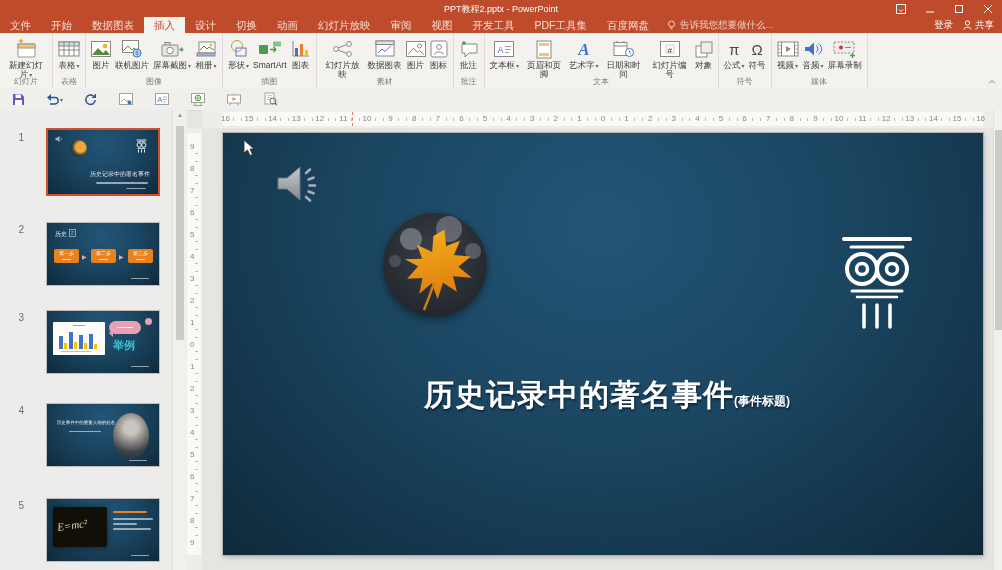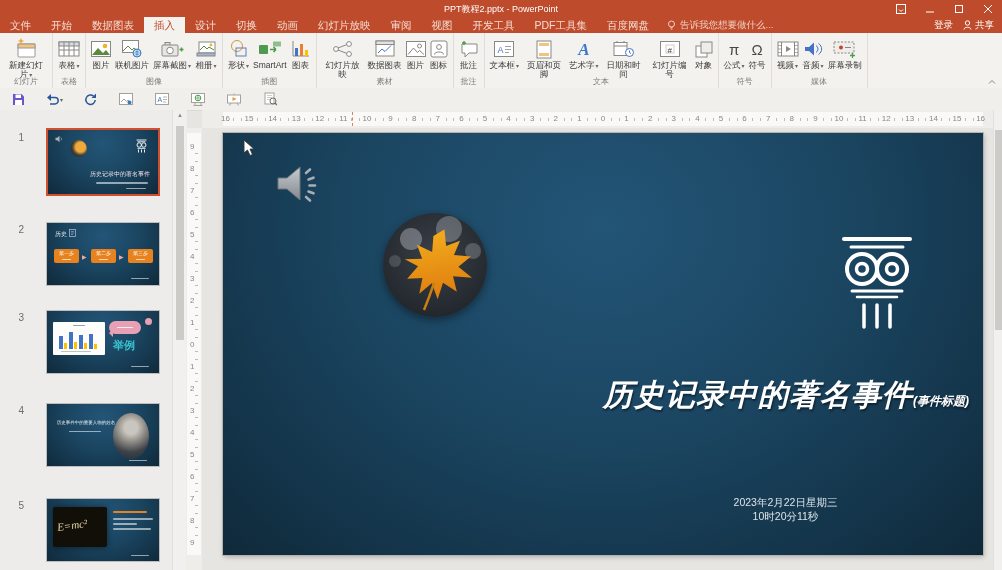--- a/index.html
+++ b/index.html
@@ -54,22 +54,22 @@
   .hruler .rtick{position:absolute;top:8px;width:1px;height:3px;background:#BDBBB8;}
   .hcursor{position:absolute;left:150px;top:2px;height:14px;border-left:1px dashed #D9826B;}
   .vruler{position:absolute;left:186px;top:128px;width:16px;height:442px;background:#EFEDEA;}
   .vruler .strip{position:absolute;left:1px;top:5px;width:14px;height:422px;background:#FAF9F7;}
   .vruler .rnum{position:absolute;left:4px;transform:translateY(-50%);font-size:8px;color:#8A8886;}
   .vruler .rtick{position:absolute;left:9px;width:3px;height:1px;background:#BDBBB8;}
   
   .slide{position:absolute;left:223px;top:133px;width:760px;height:422px;
          background:radial-gradient(ellipse at 50% 22%,#235577 0%,#1B4662 45%,#133348 82%,#0F2939 100%);
          box-shadow:0 0 0 1px #B5B3B0,1px 2px 5px rgba(0,0,0,.25);overflow:hidden;}
-  .sl-title{position:absolute;right:14px;top:242px;width:740px;text-align:right;color:#fff;font-weight:bold;
-            font-size:30px;letter-spacing:1px;text-shadow:1px 2px 2px rgba(0,0,0,.45);white-space:nowrap;font-style:italic;}
+  .sl-title{position:absolute;right:6px;top:242px;width:740px;text-align:center;color:#fff;font-weight:bold;
+            font-size:30px;letter-spacing:1px;text-shadow:1px 2px 2px rgba(0,0,0,.45);white-space:nowrap;}
   .sl-title .suffix{font-size:12px;font-weight:bold;letter-spacing:0;}
   .sl-sub{position:absolute;left:370px;top:316px;width:400px;text-align:center;color:#E9EDF1;font-size:13px;}
   .sl-date{position:absolute;left:450px;top:362px;width:225px;text-align:center;color:#DDE4E9;font-size:10.5px;line-height:14px;}
   .leafcircle{position:absolute;left:160px;top:80px;width:104px;height:104px;border-radius:50%;overflow:hidden;box-shadow:0 3px 8px rgba(0,0,0,.4);}
   .speaker{position:absolute;left:54px;top:31px;}
   .column-ic{position:absolute;left:614px;top:102px;}
   .cursor{position:absolute;left:243px;top:139px;z-index:50;}
   svg{display:block;}
 </style>
 </head>
@@ -803,24 +803,20 @@
       <circle cx="55" cy="34" r="5.5" stroke-width="3.5"></circle>
       <path d="M15 56 H65" stroke-width="3"></path>
       <path d="M20 62 H60" stroke-width="2.5"></path>
       <path d="M27 70 V92 M40 70 V92 M53 70 V92" stroke-width="3.5"></path>
     </svg>
   </span>
 
   <div class="sl-title">
     <span>历史记录中的著名事件</span><span class="suffix">(事件标题)</span>
   </div>
-  <div class="sl-date">
-    <div>2023年2月22日星期三</div>
-    <div>10时20分11秒</div>
-  </div>
 </div>
 
 <div class="rscroll">
   <div class="tthumb"></div>
 </div>
 
 <span class="cursor">
   <svg width="12" height="18">
       <path d="M1 1 L1 14 L4.5 11 L7 16.5 L9.5 15.5 L7 10 L11 10 Z" fill="#FFFFFF" stroke="#333" stroke-width="0.9"></path>
     </svg>

